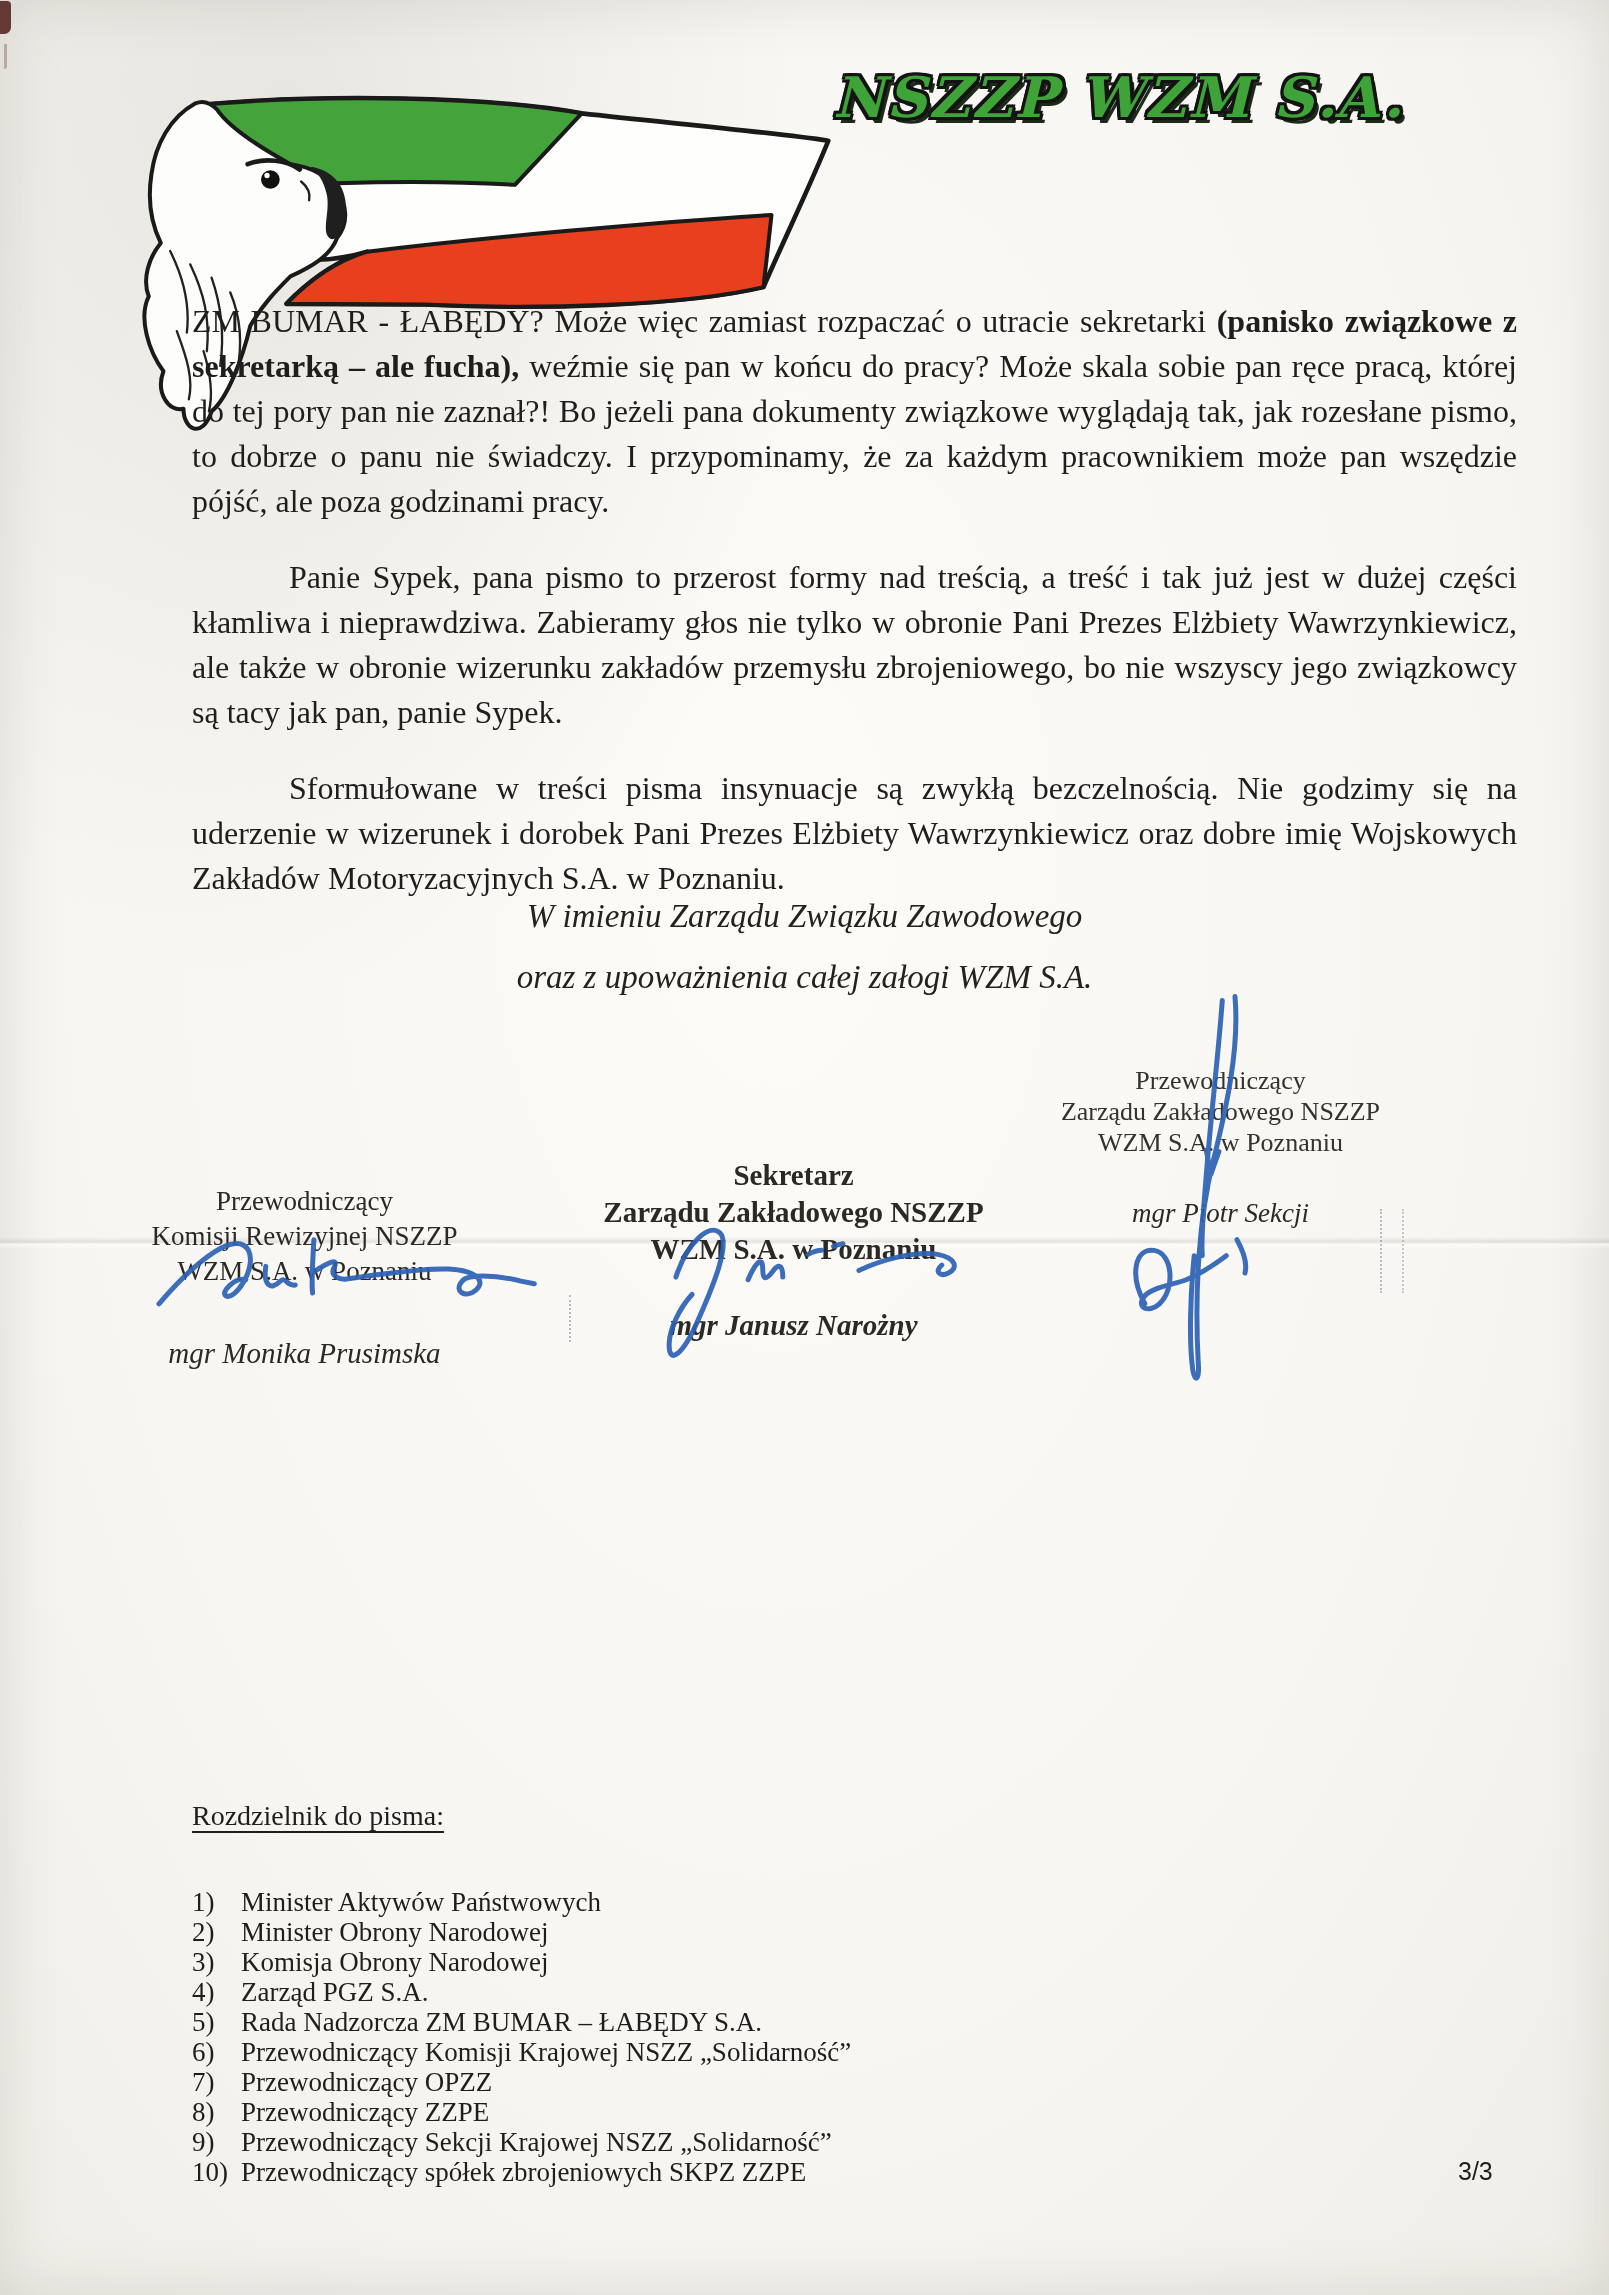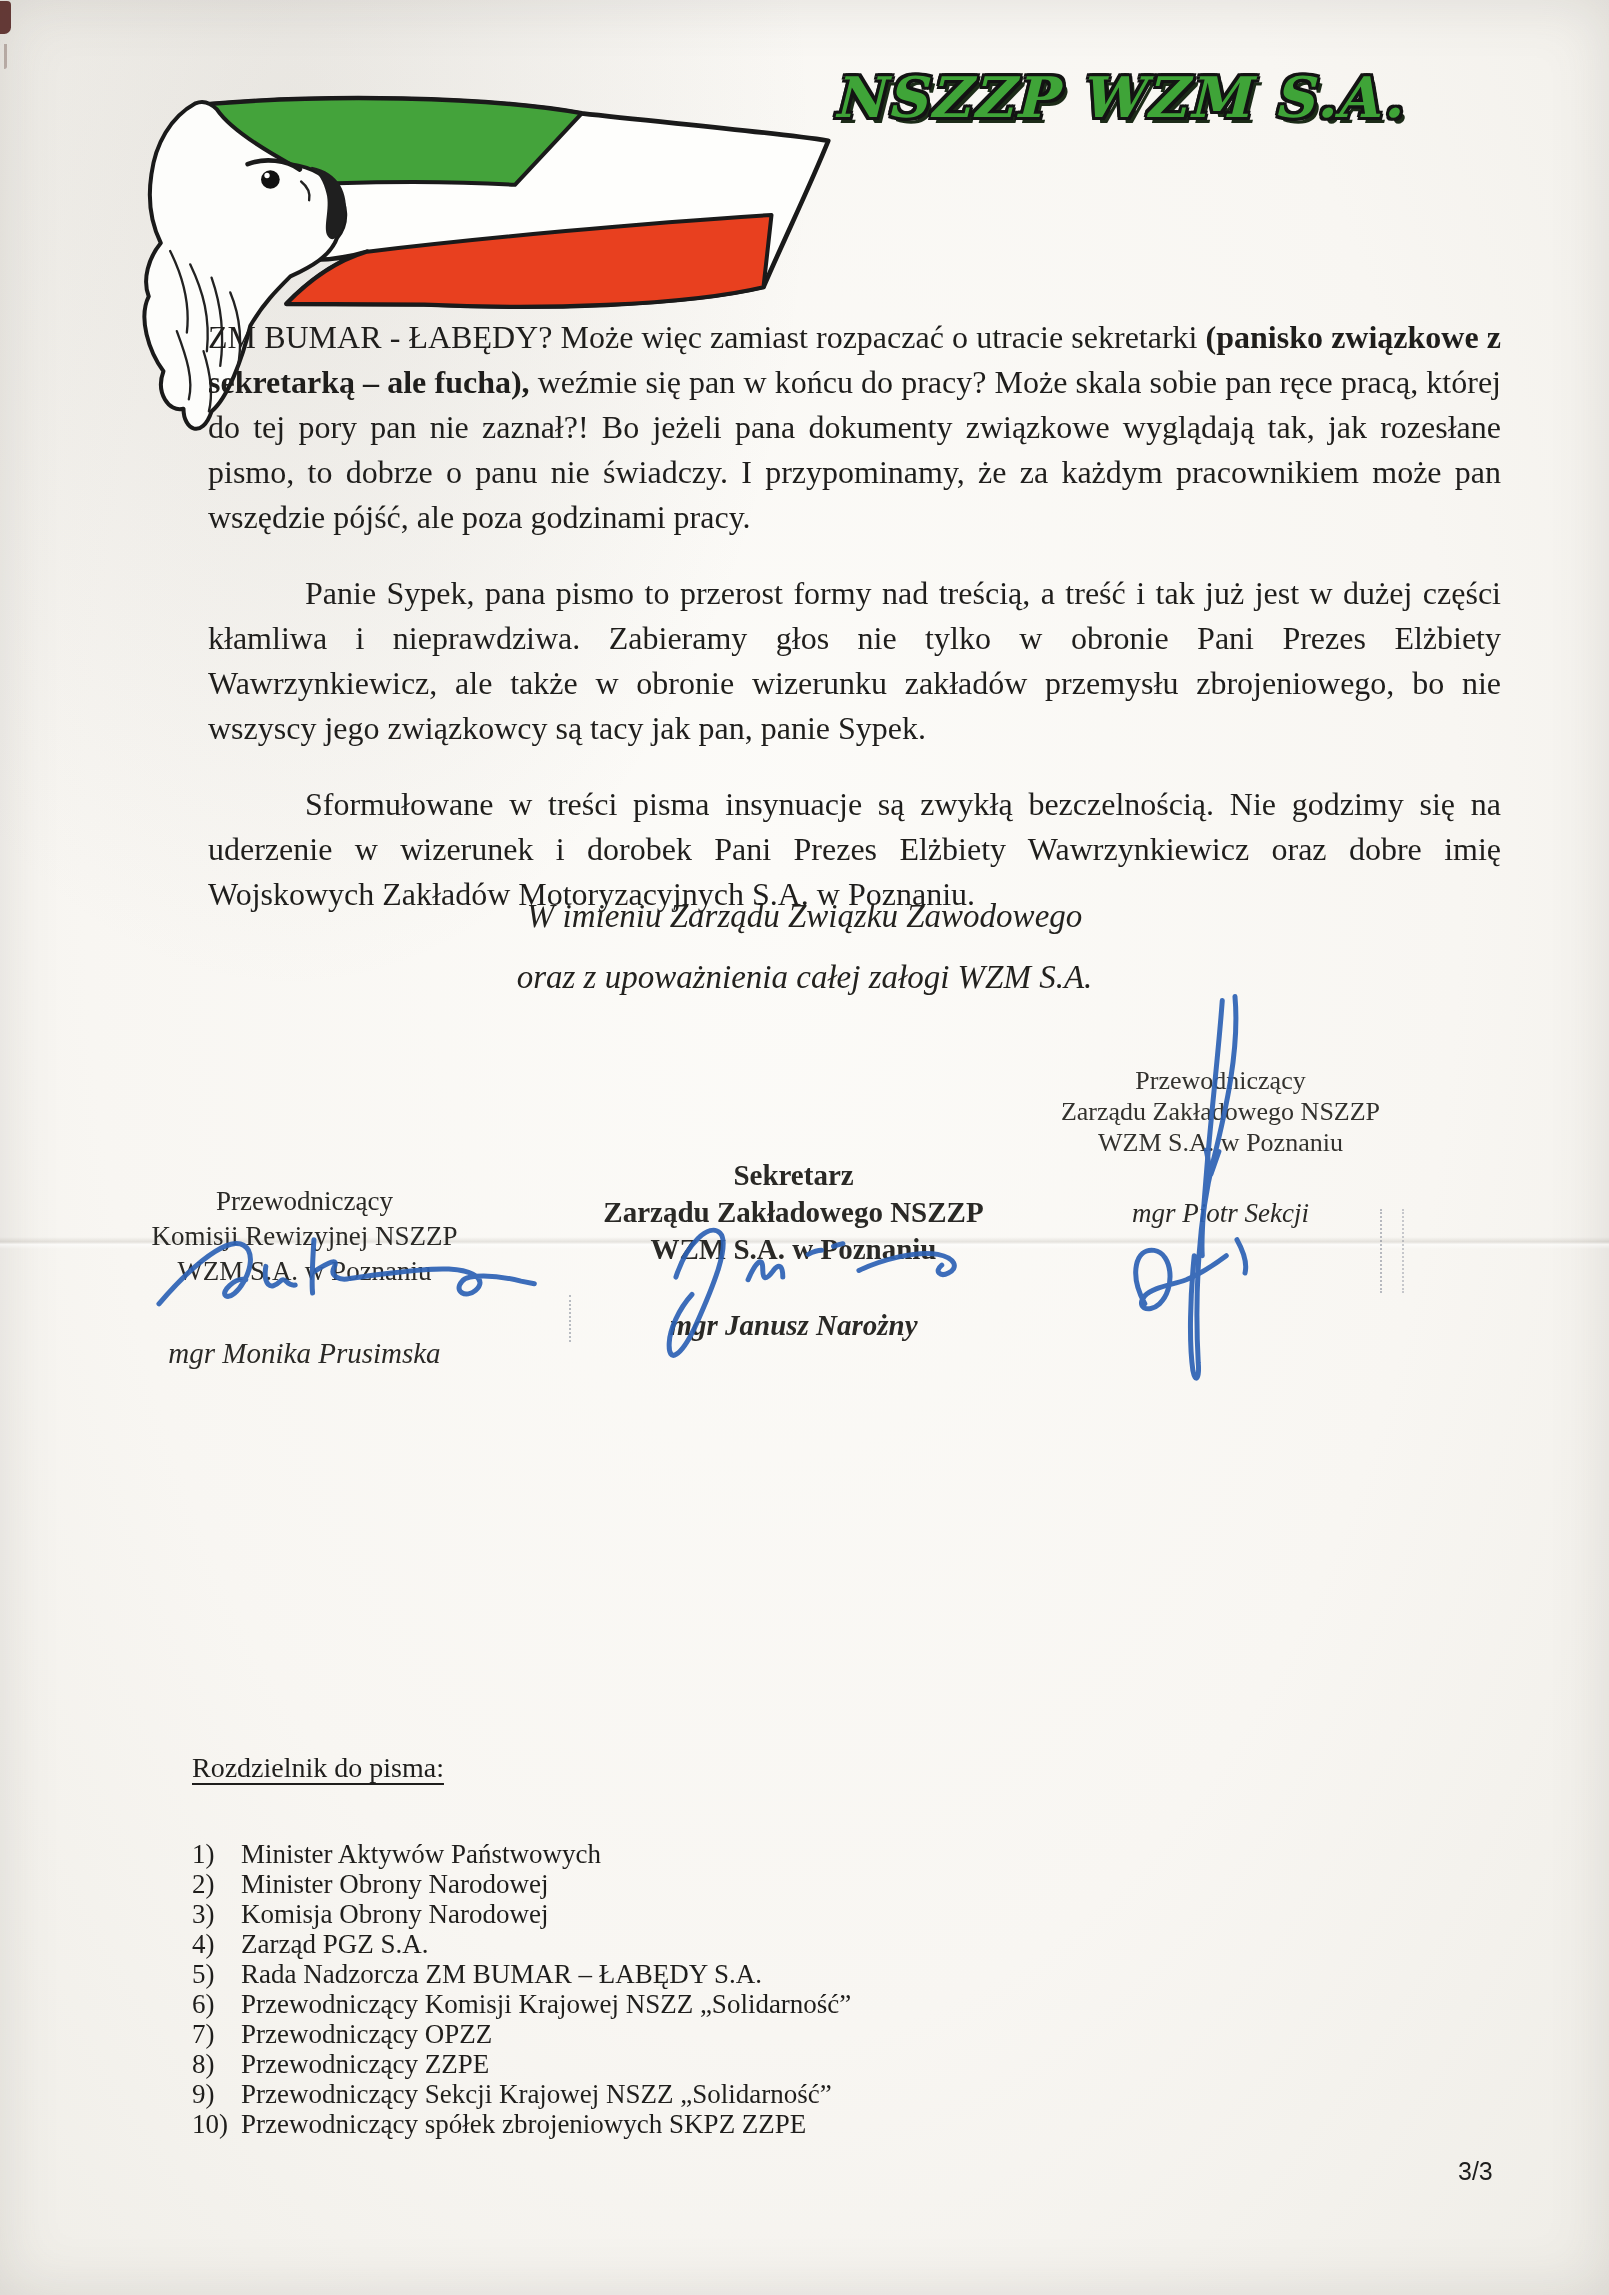--- a/index.html
+++ b/index.html
@@ -32,21 +32,21 @@
       0 3.3px 0 #131313, 0 -3.3px 0 #131313,
       5.3px 6px 0 #1c2b18;
     white-space:nowrap;
   }
 
   
   .letter-text{
     position:absolute;left:192px;top:299px;width:1325px;
     font-size:32px;line-height:45px;text-align:justify;
   }
-  .letter-text p{margin:16px;}
+  .letter-text p{margin:0;}
   .letter-text p + p{margin-top:31px;}
   .para.indent{text-indent:97px;}
   strong{font-weight:bold;}
 
   .closing{
     position:absolute;left:0;top:886px;width:1609px;
     text-align:center;font-style:italic;
     font-size:33px;line-height:61px;
     color:#23221f;
   }
@@ -61,21 +61,21 @@
   .sig-block.left{left:111px;top:1184px;width:387px;}
   .sig-block.left .name{margin-top:48px;}
   .sig-block.middle{left:575px;top:1157px;width:381px;margin-left:28px;}
   .sig-block.middle .name{margin-top:41px;}
   .sig-block.right{left:1030px;top:1065px;width:381px;}
   .sig-block.right .name{margin-top:40px;font-size:27px;}
 
   .ink-svg{position:absolute;left:0;top:0;width:1609px;height:2295px;pointer-events:none;}
 
   
-  .distribution{position:absolute;left:192px;top:1752px;width:1136px;}
+  .distribution{position:absolute;left:192px;top:1800px;width:1136px;}
   .dist-title{
     font-size:28px;
     text-decoration:underline;
     text-underline-offset:6px;
     text-decoration-thickness:2px;
     margin-bottom:55px;
   }
   .dist-row{display:flex;font-size:27px;line-height:30px;}
   .dist-row .num{flex:0 0 49px;}
   .dist-row .itm{flex:1;}

